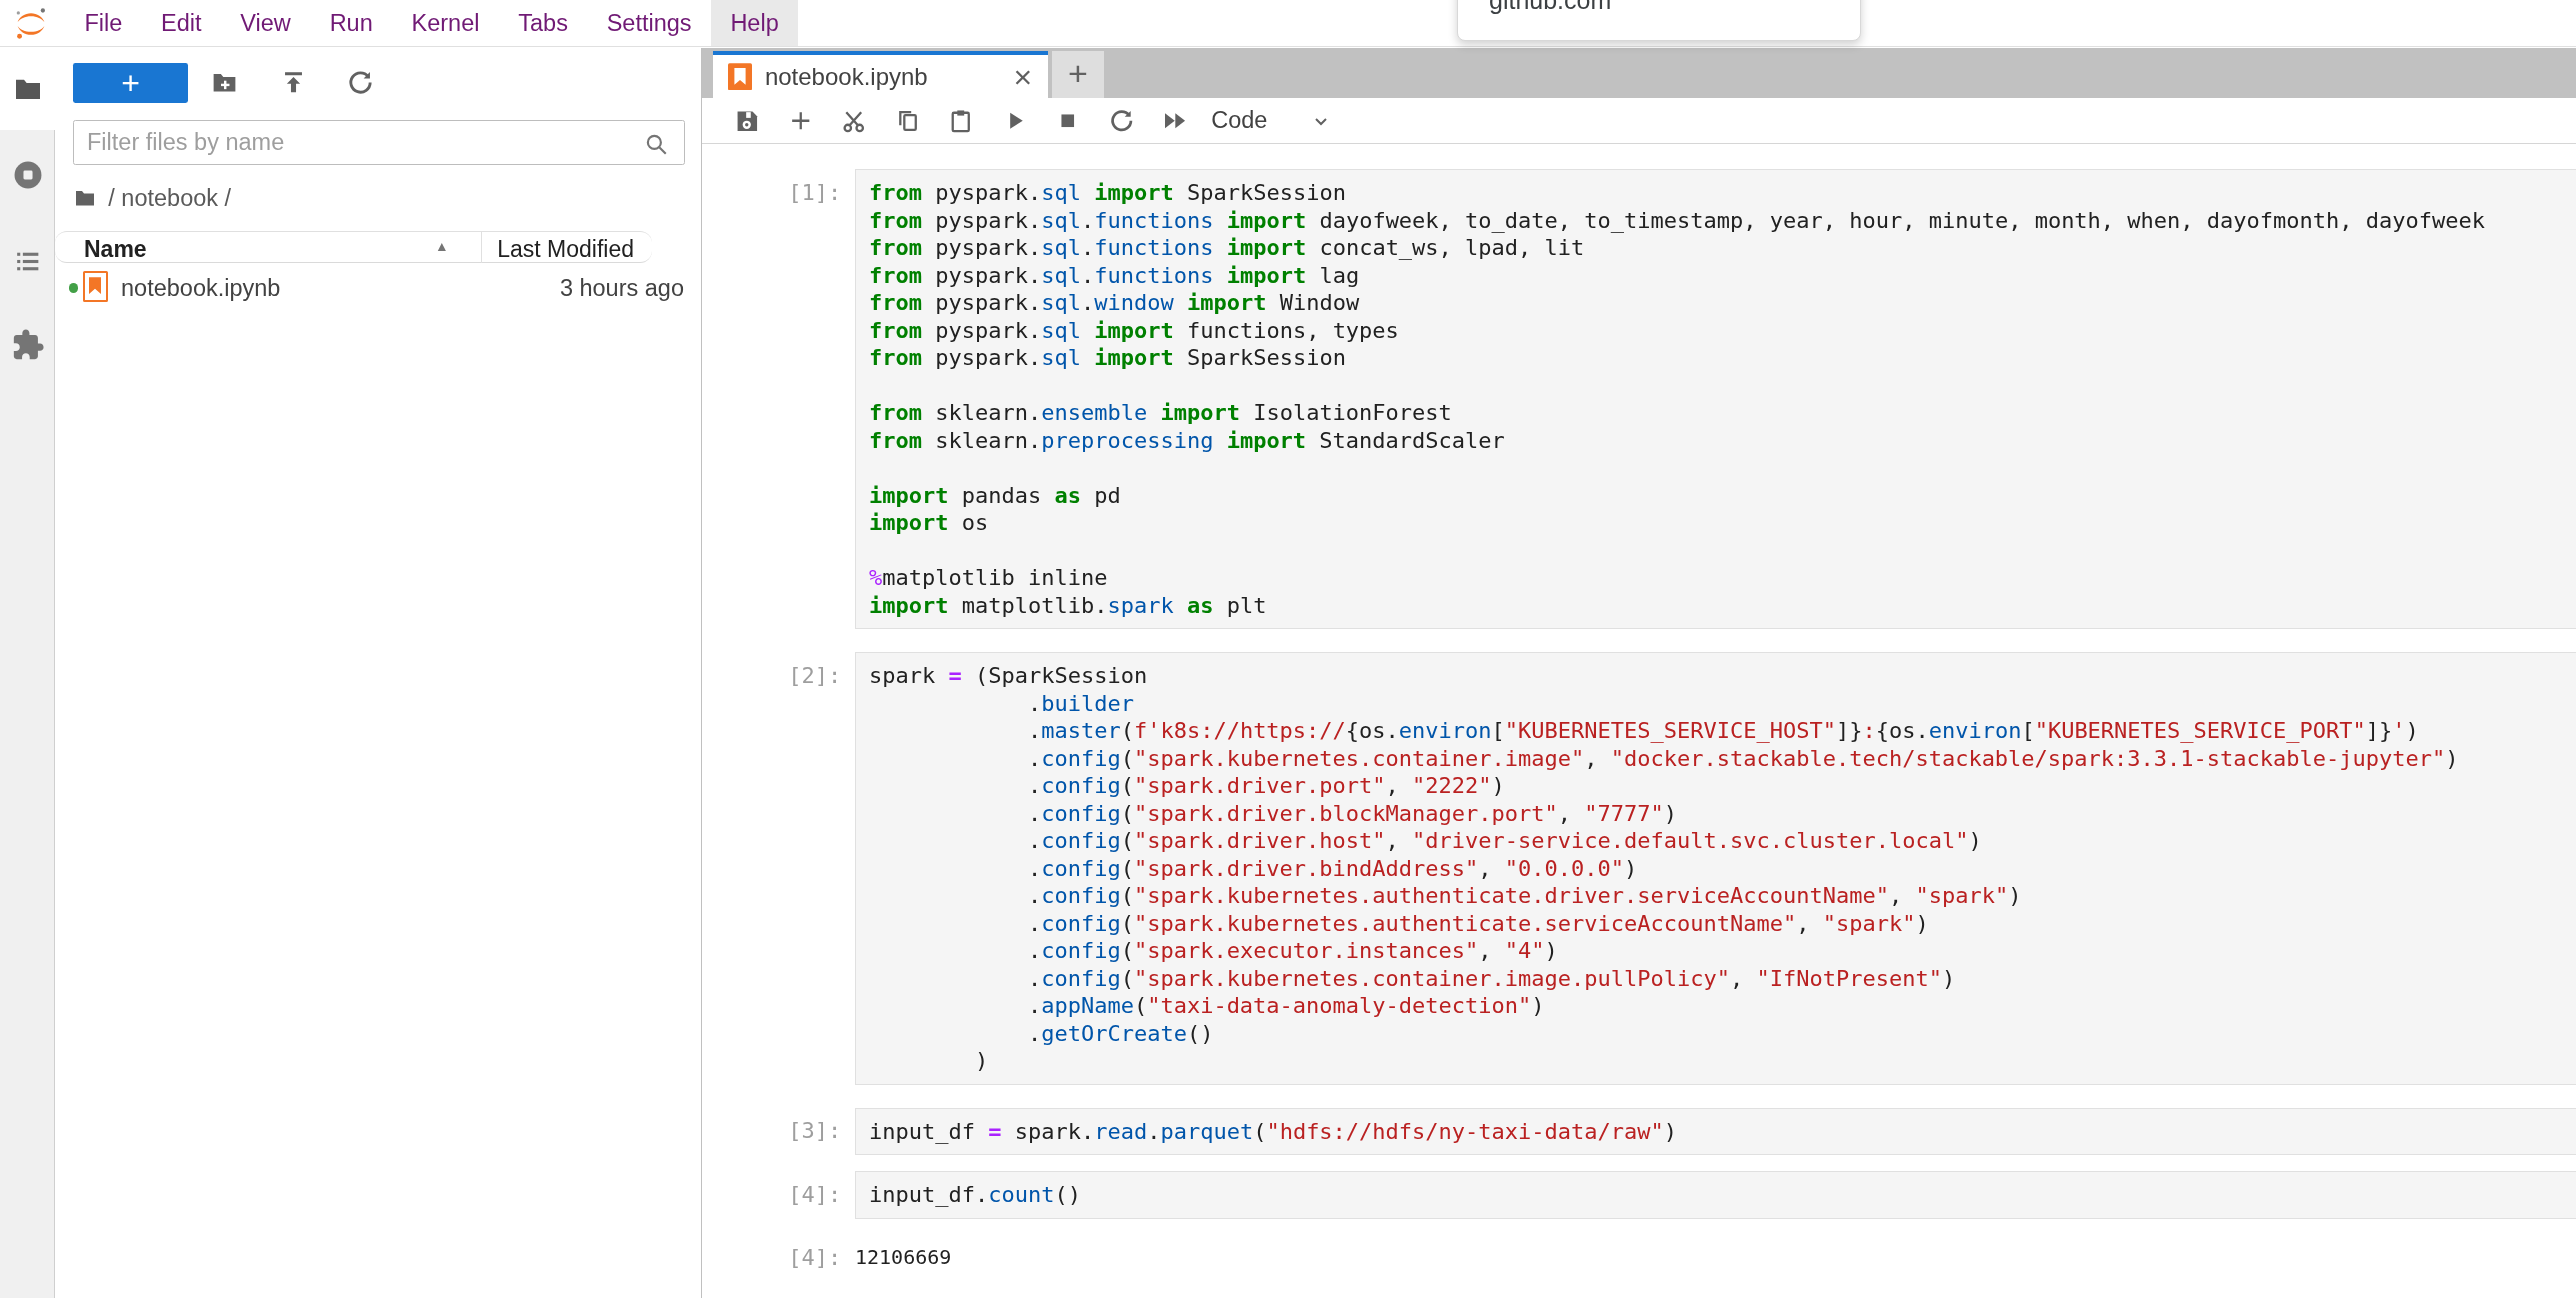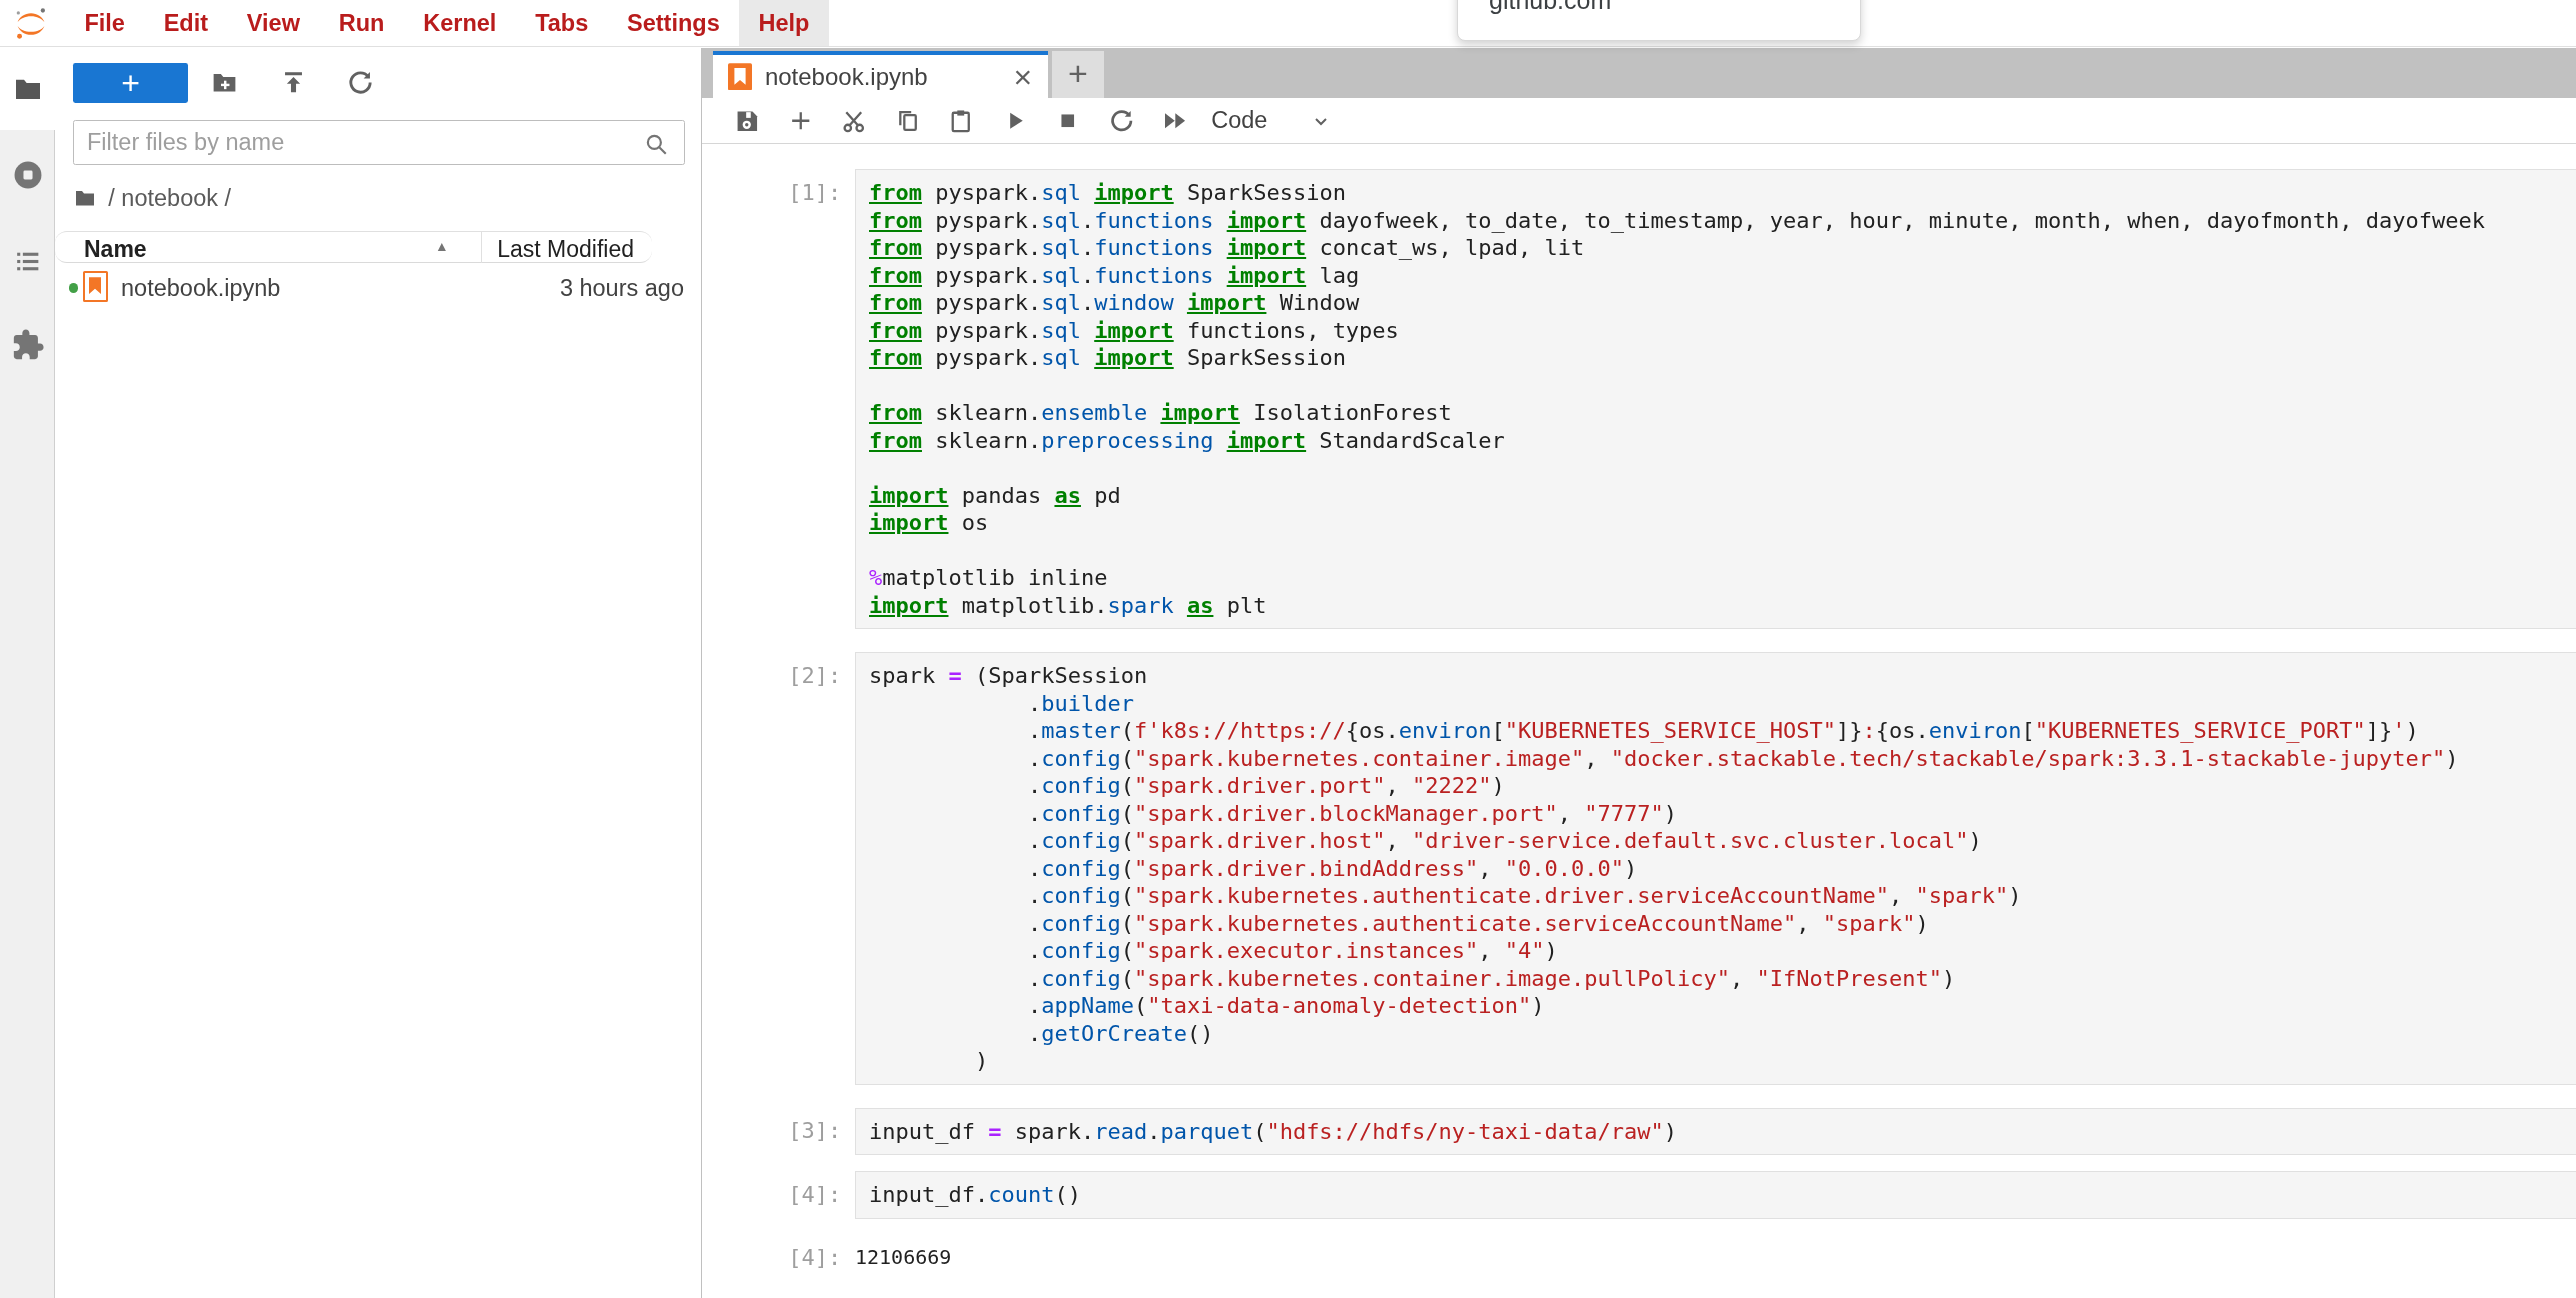--- a/index.html
+++ b/index.html
@@ -4,21 +4,21 @@
 <style>
   html,body{margin:0;padding:0;background:#fff;}
   #app{position:relative;width:2576px;height:1299px;overflow:hidden;background:#fff;
        font-family:"Liberation Sans",sans-serif;color:#424242;}
   svg{display:block;}
 
   
   #menubar{position:absolute;left:0;top:0;width:2576px;height:46px;background:#fff;
            border-bottom:1.6px solid #e0e0e0;display:flex;align-items:center;z-index:5;}
   #logo{width:36px;height:36px;margin:1.6px 16px 0 13px;}
-  .menu-item{height:46px;line-height:46px;padding:0 19.4px;font-size:23.5px;color:#b91c1c;cursor:default;font-weight:bold;}
+  .menu-item{height:46px;line-height:46px;padding:0 19.4px;font-size:23.5px;color:#701a75;cursor:default;}
   .menu-item.active{background:#e9e9e9;}
 
   
   #link-popup{position:absolute;left:1457px;top:-18px;width:402px;height:57px;background:#fff;
               border:0.8px solid #d8d8d8;border-radius:8px;box-shadow:0 3.2px 9.7px rgba(0,0,0,.18);
               z-index:9;overflow:hidden;}
   #link-popup span{display:block;padding:3.2px 0 0 31px;font-size:25px;color:#3c4043;}
 
   
   #sidestrip{position:absolute;left:0;top:48px;width:55px;height:1251px;background:#f0f0f0;
@@ -73,21 +73,21 @@
   #nbcontent{position:absolute;left:0;top:96px;width:1874px;height:1155px;background:#fff;
              overflow:hidden;padding-top:25px;box-sizing:border-box;}
   .cellrow{display:flex;margin-bottom:23px;}
   .cellrow:nth-child(3),.cellrow:nth-child(4){margin-bottom:16px;}
   .prompt{width:153px;box-sizing:border-box;padding:10.5px 13.8px 0 0;text-align:right;flex:none;
           font-family:"DejaVu Sans Mono",monospace;font-size:22px;color:#9e9e9e;}
   .editor{flex:1;background:#f5f5f5;border:0.8px solid #e0e0e0;margin-right:-1.6px;
           padding:9px 0 9px 13px;font-family:"DejaVu Sans Mono",monospace;font-size:22px;}
   .line{height:27.5px;line-height:27.5px;white-space:pre;color:#212121;}
   .outtext{padding-top:10.5px;font-family:"DejaVu Sans Mono",monospace;font-size:20px;color:#212121;}
-  .tk-k{color:#008000;font-weight:bold;text-decoration:underline;}
+  .tk-k{color:#008000;font-weight:bold;}
   .tk-p{color:#0055aa;}
   .tk-s{color:#BA2121;}
   .tk-o{color:#AA22FF;font-weight:bold;}
   .tk-m{color:#AA22FF;}
   .tk-t{color:#212121;}
 </style>
 </head>
 <body>
 
 <div id="app">

